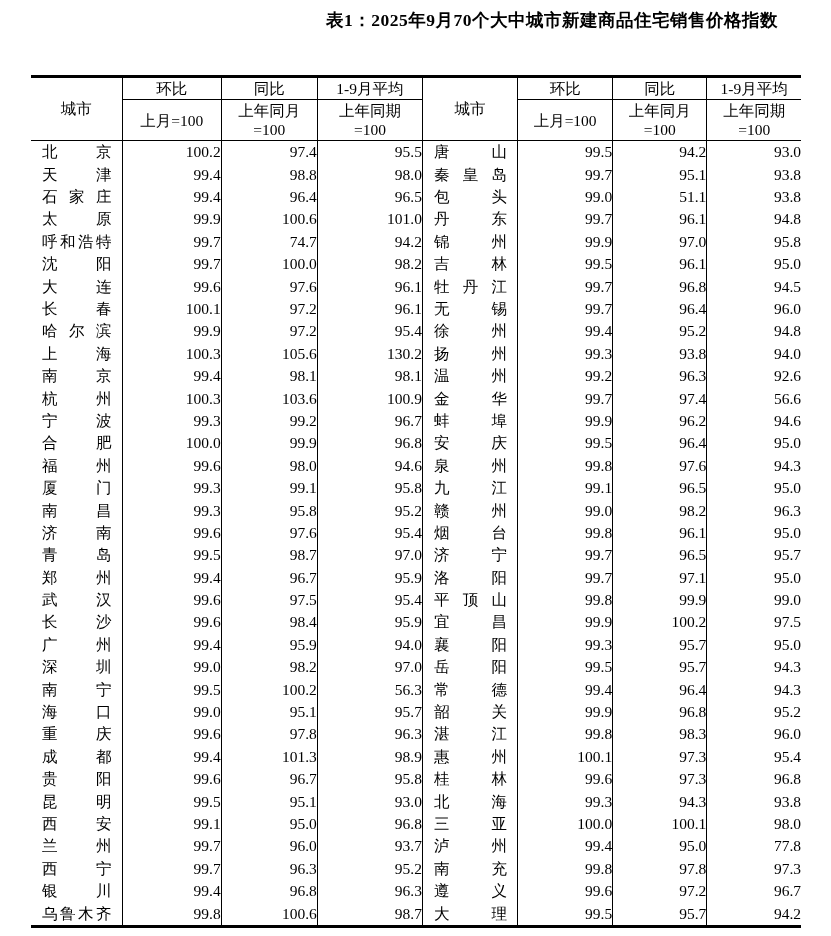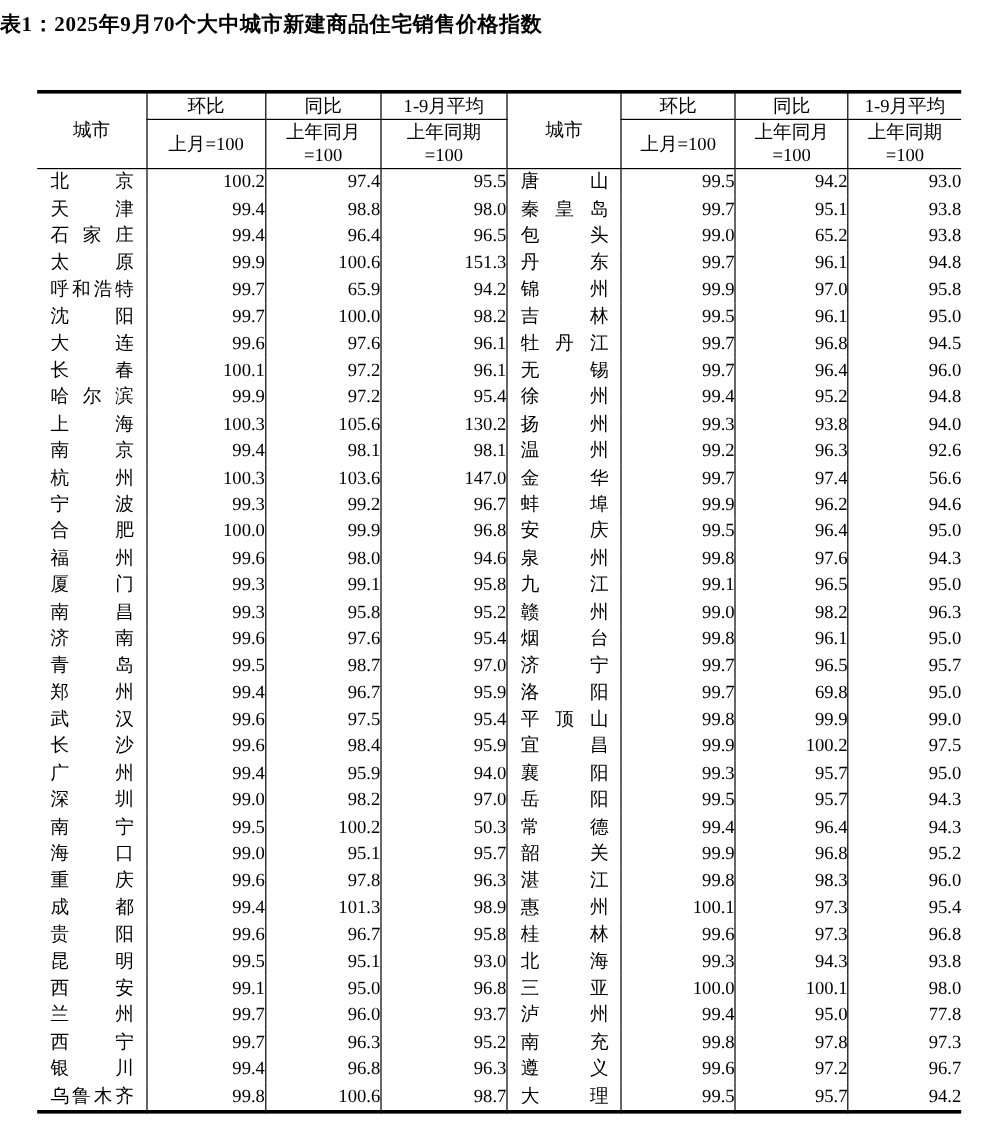--- a/index.html
+++ b/index.html
@@ -11,21 +11,21 @@
   }
   .page {
     width: 831px;
     height: 936px;
     background: #ffffff;
     overflow: hidden;
   }
   .title {
     margin: 8px 0 0 0;
     width: 778px;
-    text-align: left;
+    text-align: right;
     font-size: 17.5px;
     font-weight: bold;
     line-height: 24px;
     letter-spacing: 0.5px;
   }
   .tablewrap {
     margin: 43px 0 0 31px;
   }
   table.idx {
     border-collapse: collapse;
@@ -172,54 +172,54 @@
             <td class="num">99.4</td>
             <td class="num">96.4</td>
             <td class="num">96.5</td>
             <td class="city">
               <span class="spread">
                 <span>包</span>
                 <span>头</span>
               </span>
             </td>
             <td class="num">99.0</td>
-            <td class="num">65.2</td>
+            <td class="num">51.1</td>
             <td class="num">93.8</td>
           </tr>
           <tr>
             <td class="city">
               <span class="spread">
                 <span>太</span>
                 <span>原</span>
               </span>
             </td>
             <td class="num">99.9</td>
             <td class="num">100.6</td>
-            <td class="num">151.3</td>
+            <td class="num">101.0</td>
             <td class="city">
               <span class="spread">
                 <span>丹</span>
                 <span>东</span>
               </span>
             </td>
             <td class="num">99.7</td>
             <td class="num">96.1</td>
             <td class="num">94.8</td>
           </tr>
           <tr>
             <td class="city">
               <span class="spread">
                 <span>呼</span>
                 <span>和</span>
                 <span>浩</span>
                 <span>特</span>
               </span>
             </td>
             <td class="num">99.7</td>
-            <td class="num">65.9</td>
+            <td class="num">74.7</td>
             <td class="num">94.2</td>
             <td class="city">
               <span class="spread">
                 <span>锦</span>
                 <span>州</span>
               </span>
             </td>
             <td class="num">99.9</td>
             <td class="num">97.0</td>
             <td class="num">95.8</td>
@@ -348,21 +348,21 @@
           </tr>
           <tr>
             <td class="city">
               <span class="spread">
                 <span>杭</span>
                 <span>州</span>
               </span>
             </td>
             <td class="num">100.3</td>
             <td class="num">103.6</td>
-            <td class="num">147.0</td>
+            <td class="num">100.9</td>
             <td class="city">
               <span class="spread">
                 <span>金</span>
                 <span>华</span>
               </span>
             </td>
             <td class="num">99.7</td>
             <td class="num">97.4</td>
             <td class="num">56.6</td>
           </tr>
@@ -516,21 +516,21 @@
             <td class="num">99.4</td>
             <td class="num">96.7</td>
             <td class="num">95.9</td>
             <td class="city">
               <span class="spread">
                 <span>洛</span>
                 <span>阳</span>
               </span>
             </td>
             <td class="num">99.7</td>
-            <td class="num">69.8</td>
+            <td class="num">97.1</td>
             <td class="num">95.0</td>
           </tr>
           <tr>
             <td class="city">
               <span class="spread">
                 <span>武</span>
                 <span>汉</span>
               </span>
             </td>
             <td class="num">99.6</td>
@@ -609,21 +609,21 @@
           </tr>
           <tr>
             <td class="city">
               <span class="spread">
                 <span>南</span>
                 <span>宁</span>
               </span>
             </td>
             <td class="num">99.5</td>
             <td class="num">100.2</td>
-            <td class="num">50.3</td>
+            <td class="num">56.3</td>
             <td class="city">
               <span class="spread">
                 <span>常</span>
                 <span>德</span>
               </span>
             </td>
             <td class="num">99.4</td>
             <td class="num">96.4</td>
             <td class="num">94.3</td>
           </tr>

